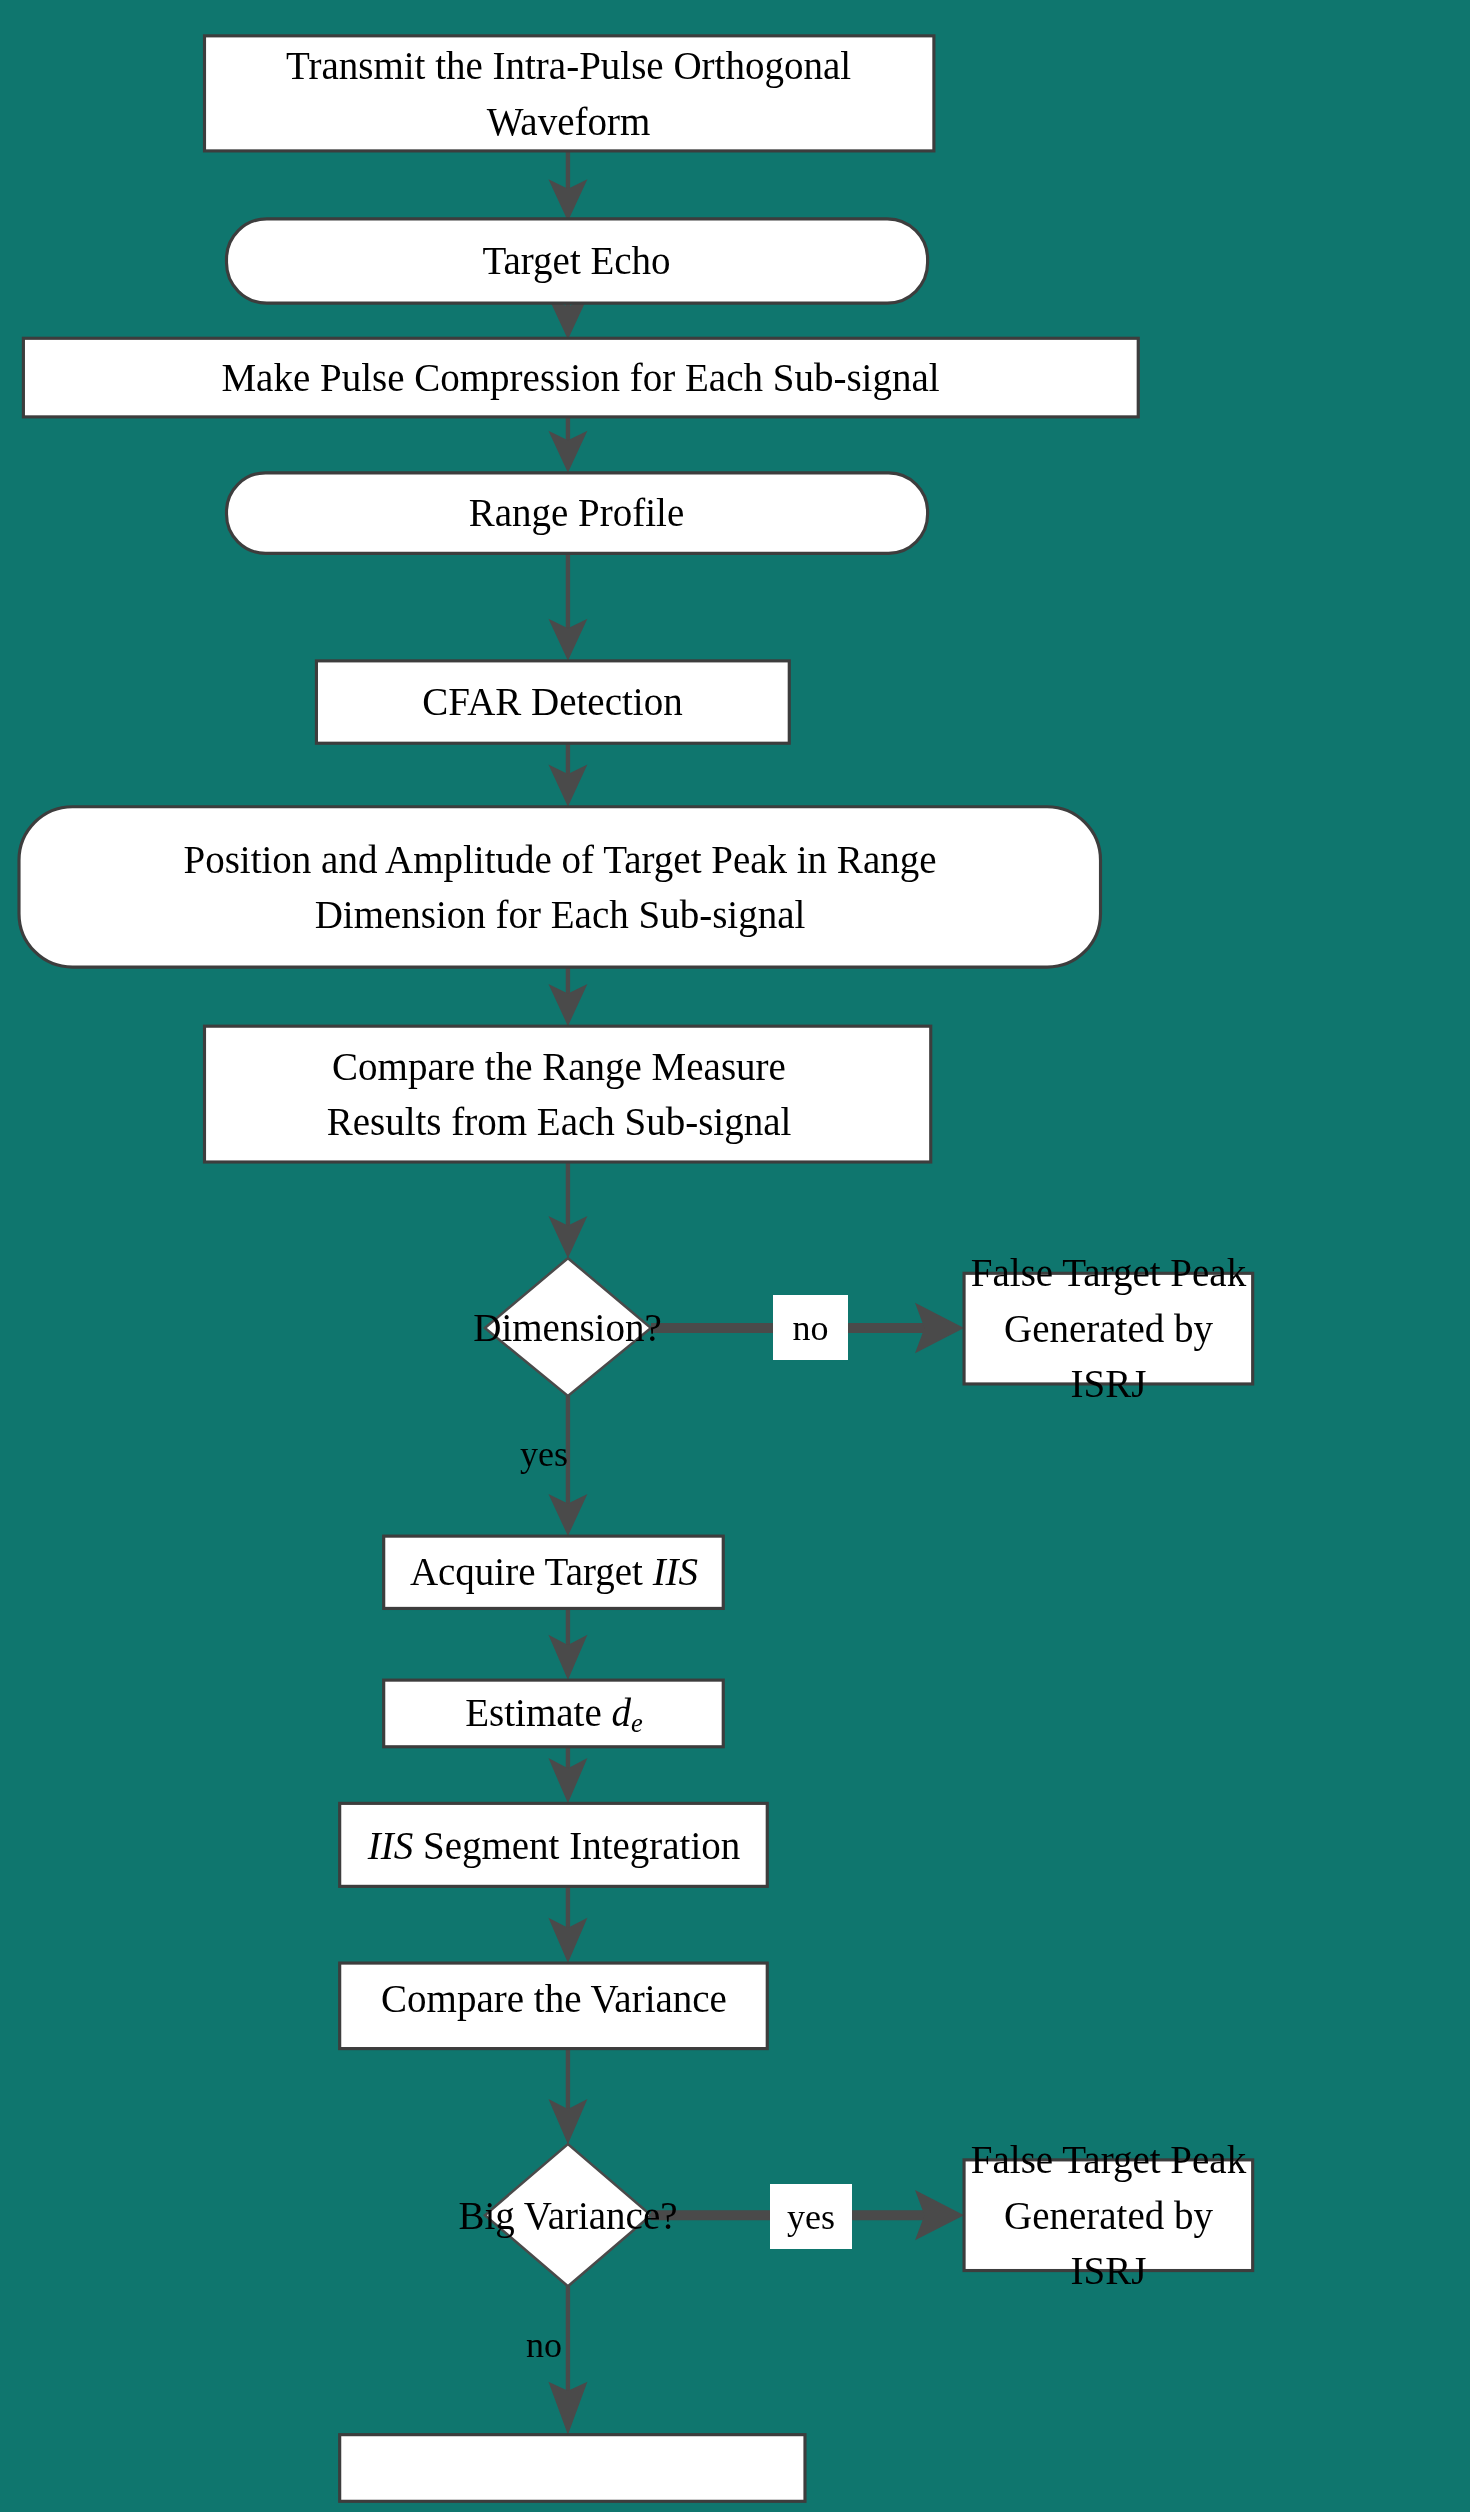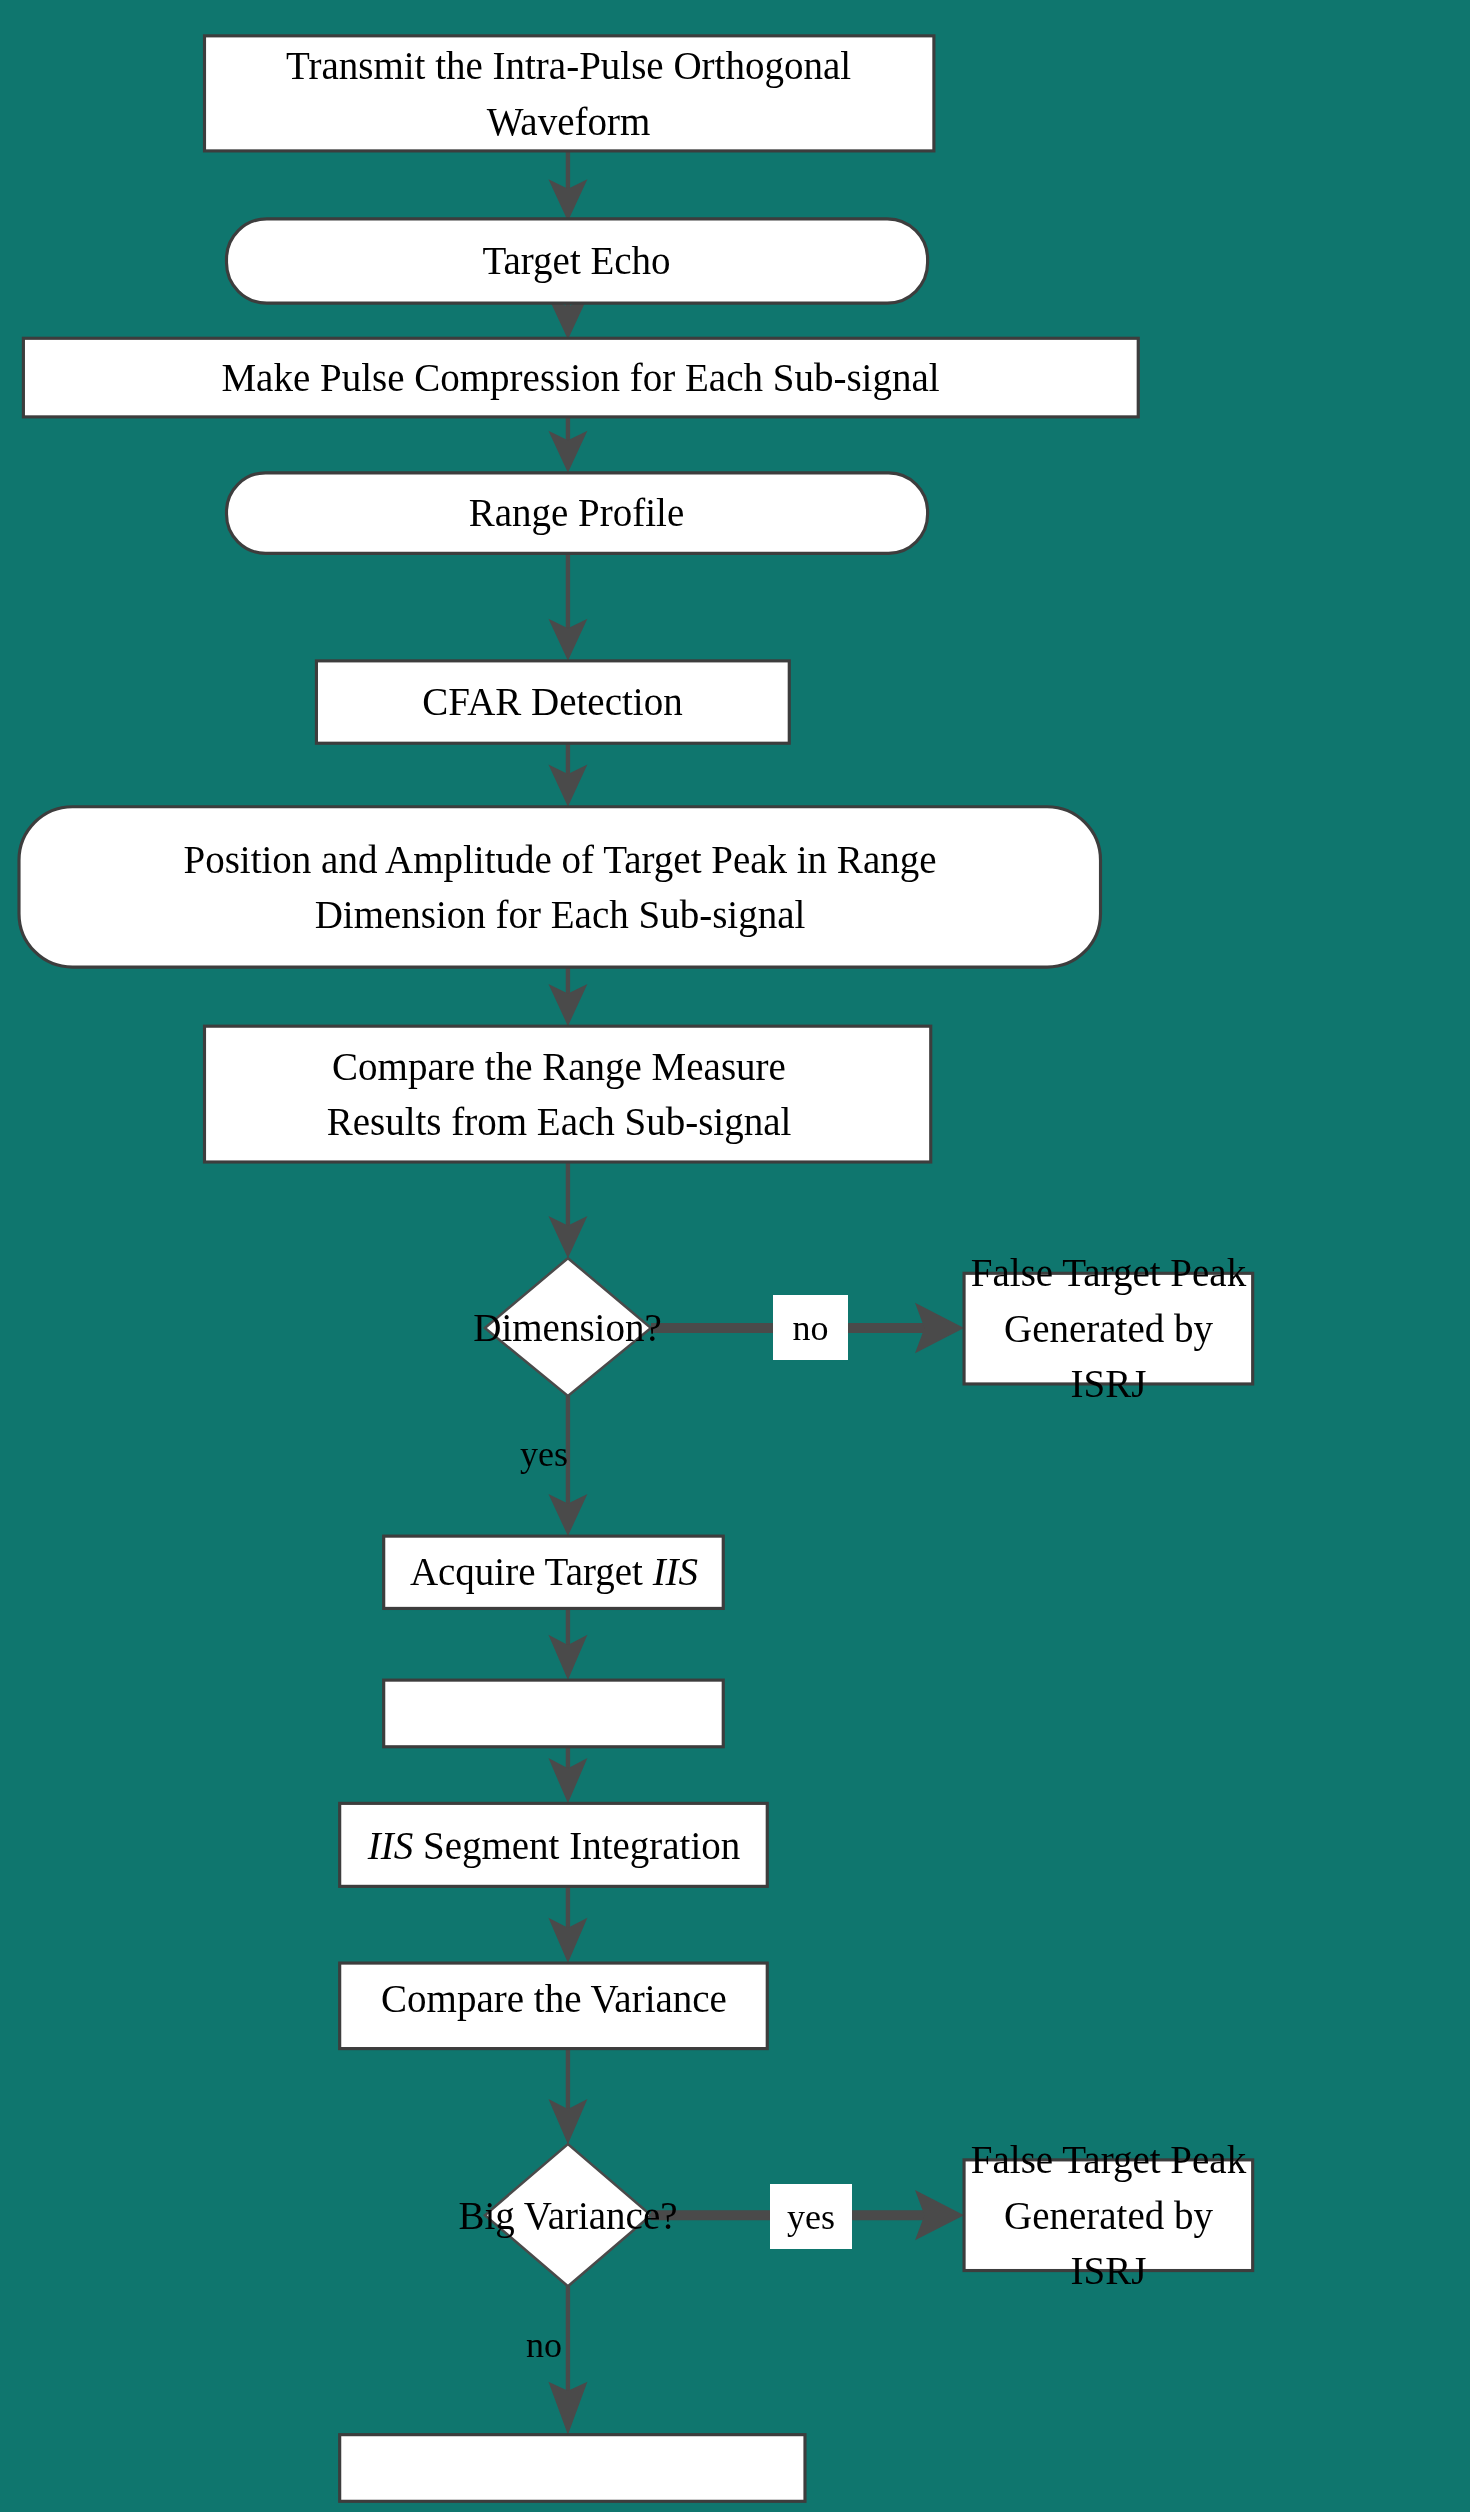--- a/index.html
+++ b/index.html
@@ -207,20 +207,23 @@
 
   <div class="node-label fs-main" style="left:440px; top:1294px; width:255px; height:68px;">Dimension?</div>
 
   <div class="node-label fs-main" style="left:964px; top:1273px; width:289px; height:111px;">False Target Peak
 Generated by ISRJ</div>
 
   <div class="node-label fs-main" style="left:384px; top:1536px; width:340px; height:72px;">
     <span><span>Acquire Target </span><em class="it">IIS</em></span>
   </div>
 
+  <div class="node-label fs-main" style="left:384px; top:1680px; width:340px; height:67px;">
+    <span><span>Estimate </span><em class="it">d</em><sub class="sb">e</sub></span>
+  </div>
 
   <div class="node-label fs-main" style="left:340px; top:1804px; width:428px; height:83px;">
     <span><em class="it">IIS</em><span> Segment Integration</span></span>
   </div>
 
   <div class="node-label fs-main" style="left:340px; top:1963px; width:428px; height:72px;">Compare the Variance</div>
 
   <div class="node-label fs-main" style="left:434px; top:2182px; width:268px; height:68px;">Big Variance?</div>
 
   <div class="node-label fs-main" style="left:964px; top:2160px; width:289px; height:111px;">False Target Peak

